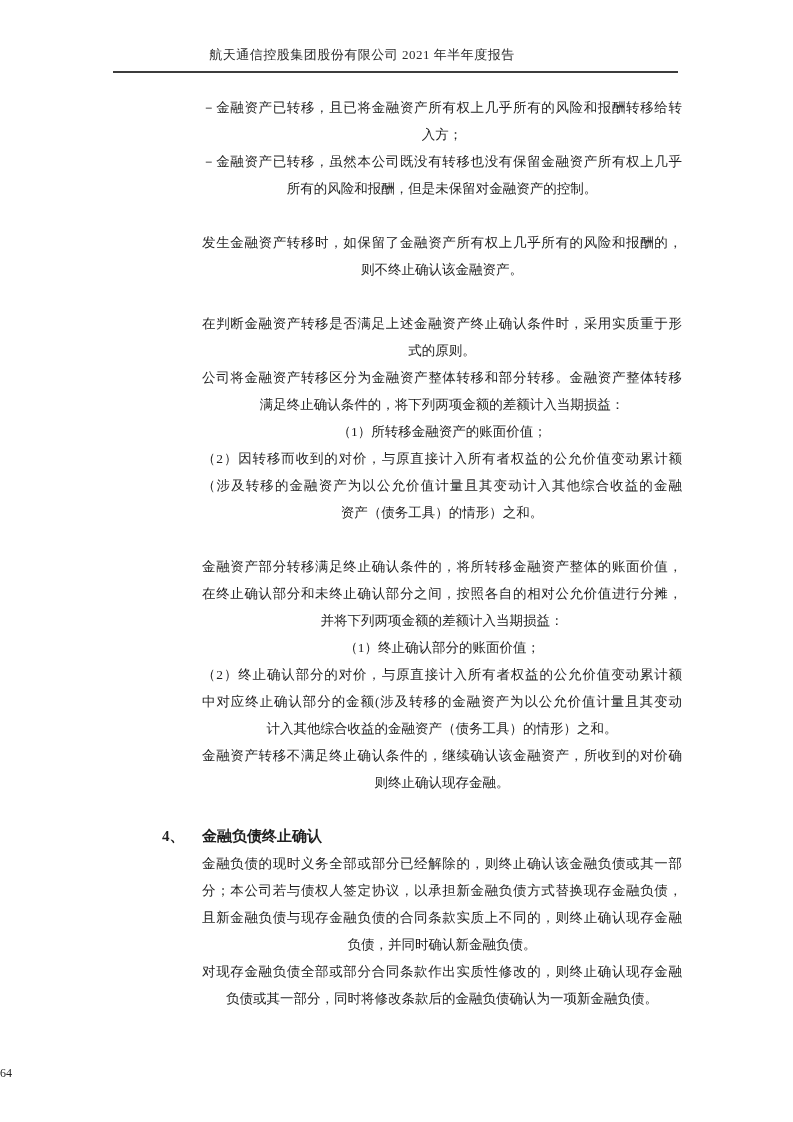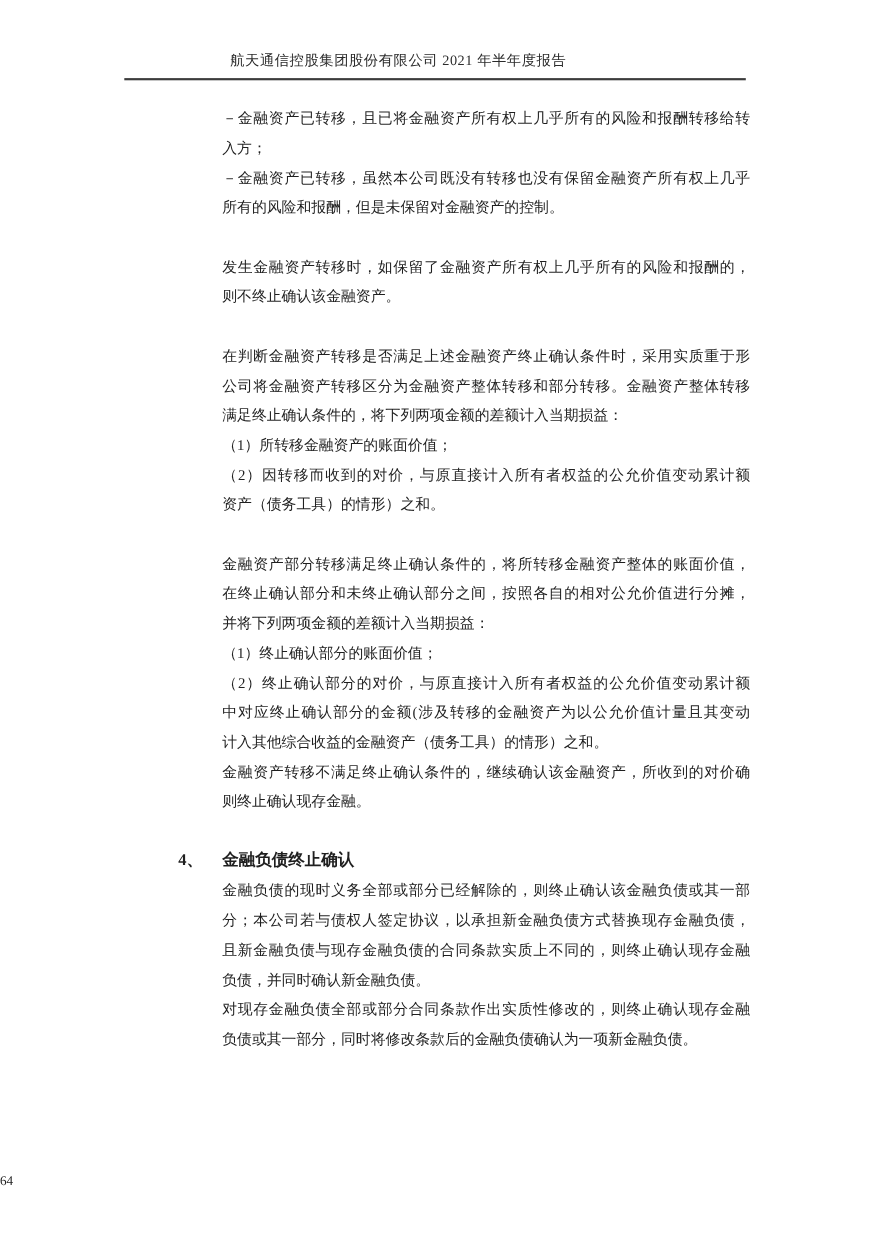--- a/index.html
+++ b/index.html
@@ -43,21 +43,21 @@
     line-height: 27px;
   }
   .para {
     margin: 0 0 27px 0;
   }
   .para:last-child {
     margin-bottom: 16px;
   }
   .line {
     min-height: 27px;
-    text-align: left;
+    text-align: center;
     white-space: normal;
   }
   .line.fill {
     text-align: justify;
     text-align-last: justify;
   }
   .heading {
     position: relative;
     font-weight: bold;
     font-size: 15px;
@@ -91,24 +91,26 @@
         <div class="line">入方；</div>
         <div class="line fill">－金融资产已转移，虽然本公司既没有转移也没有保留金融资产所有权上几乎</div>
         <div class="line">所有的风险和报酬，但是未保留对金融资产的控制。</div>
       </div>
       <div class="para">
         <div class="line fill">发生金融资产转移时，如保留了金融资产所有权上几乎所有的风险和报酬的，</div>
         <div class="line">则不终止确认该金融资产。</div>
       </div>
       <div class="para">
         <div class="line fill">在判断金融资产转移是否满足上述金融资产终止确认条件时，采用实质重于形</div>
+        <div class="line">式的原则。</div>
         <div class="line fill">公司将金融资产转移区分为金融资产整体转移和部分转移。金融资产整体转移</div>
         <div class="line">满足终止确认条件的，将下列两项金额的差额计入当期损益：</div>
         <div class="line">（1）所转移金融资产的账面价值；</div>
         <div class="line fill">（2）因转移而收到的对价，与原直接计入所有者权益的公允价值变动累计额</div>
+        <div class="line fill">（涉及转移的金融资产为以公允价值计量且其变动计入其他综合收益的金融</div>
         <div class="line">资产（债务工具）的情形）之和。</div>
       </div>
       <div class="para">
         <div class="line fill">金融资产部分转移满足终止确认条件的，将所转移金融资产整体的账面价值，</div>
         <div class="line fill">在终止确认部分和未终止确认部分之间，按照各自的相对公允价值进行分摊，</div>
         <div class="line">并将下列两项金额的差额计入当期损益：</div>
         <div class="line">（1）终止确认部分的账面价值；</div>
         <div class="line fill">（2）终止确认部分的对价，与原直接计入所有者权益的公允价值变动累计额</div>
         <div class="line fill">中对应终止确认部分的金额(涉及转移的金融资产为以公允价值计量且其变动</div>
         <div class="line">计入其他综合收益的金融资产（债务工具）的情形）之和。</div>

